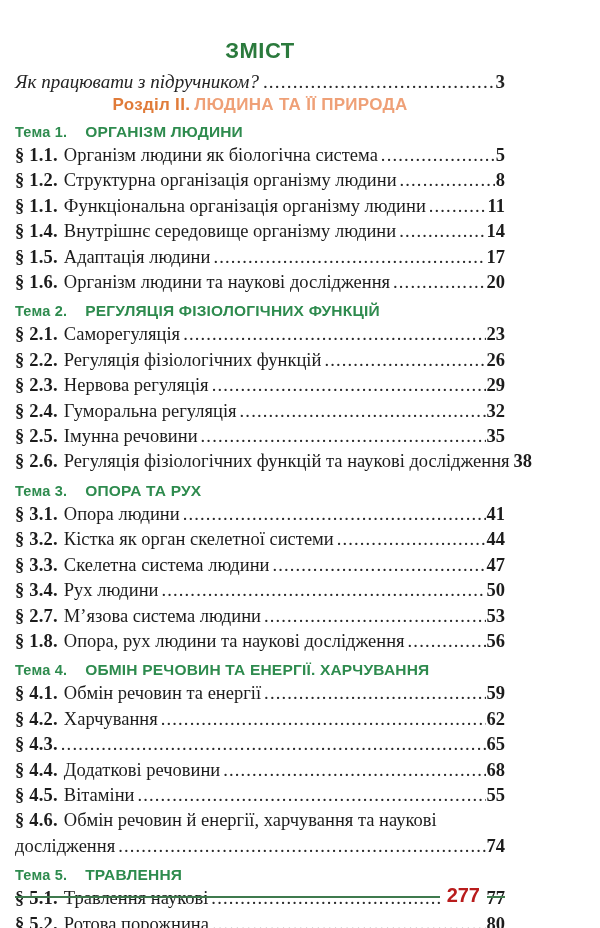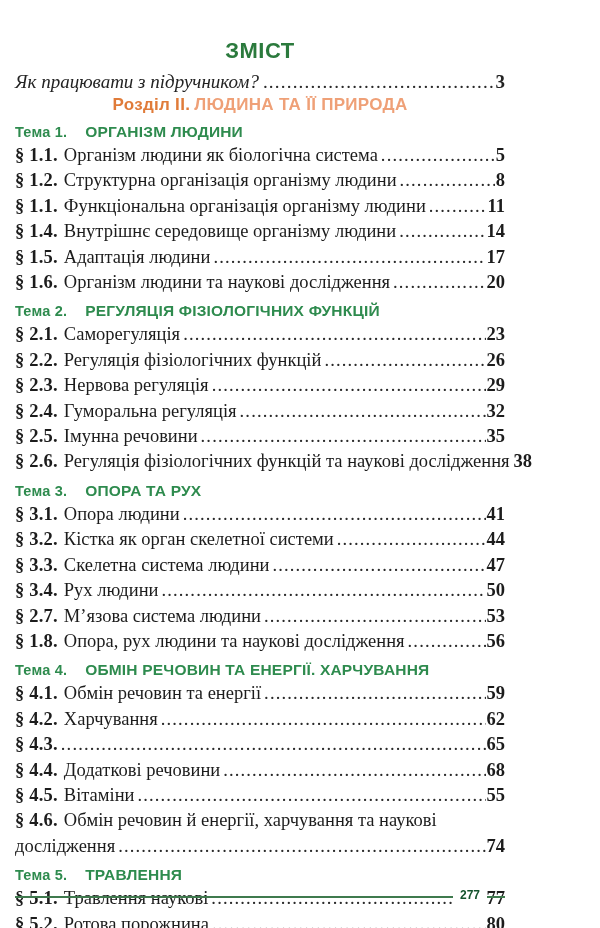--- a/index.html
+++ b/index.html
@@ -146,22 +146,22 @@
     background: #3f7a4e;
   }
   .footer .folio {
     position: absolute;
     right: 18px;
     top: -1px;
     background: #ffffff;
     padding: 0 7px;
     font-family: "Liberation Sans", "DejaVu Sans", sans-serif;
     font-weight: bold;
-    font-size: 12px;
-    color: #14532d;
+    font-size: 20px;
+    color: #b91c1c;
     line-height: 20px;
   }
 </style>
 </head>
 <body>
 
 <div class="page">
 
   <div class="toc-title">ЗМІСТ</div>
 

